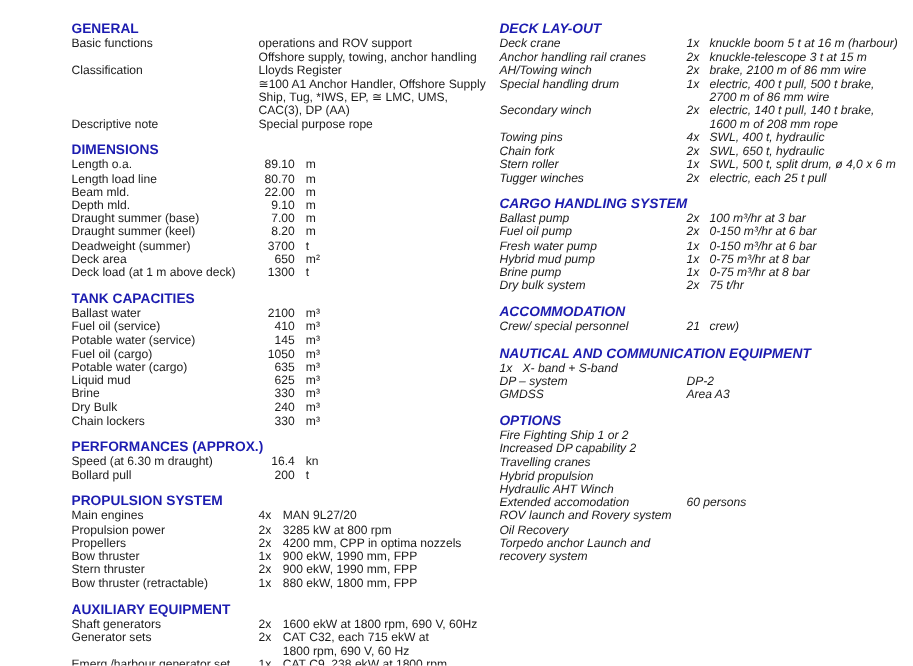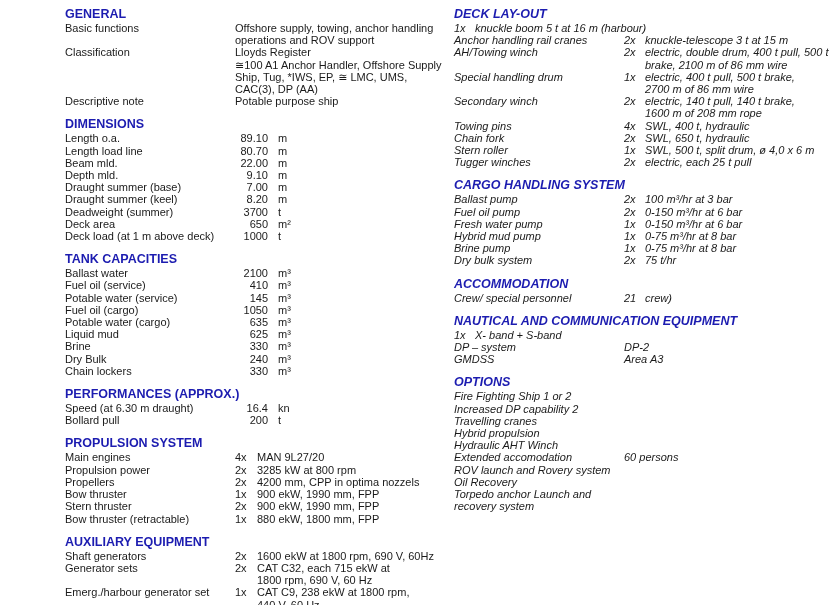--- a/index.html
+++ b/index.html
@@ -23,21 +23,21 @@
   .col-right{ left:454px; width:376px;font-style:italic; }
 
   .section-title{
     font-size:12.5px;
     font-weight:bold;
     color:var(--header-color,#1c1cb0);
     line-height:13px;
     margin:11px 0 1px 0;
     white-space:nowrap;
   }
-  .col .section-title:first-child{ margin-top:0; }
+  .col .section-title:first-child{ margin-top:12px; }
 
   .row{
     display:flex;
     align-items:flex-start;
     line-height:12.2px;
   }
   .cell{ white-space:nowrap; }
   .label{ flex:none; width:170px; }
   .num  { flex:none; width:33px; text-align:right; }
   .unit { flex:none; margin-left:10px; }
@@ -50,41 +50,41 @@
 <body>
 
 <div class="page">
   <div class="col col-left" id="col-left">
       <div class="section-title">GENERAL</div>
       <div class="row">
         <div class="cell label">
           <div>Basic functions</div>
         </div>
         <div class="cell text">
+          <div>operations and ROV support</div>
           <div>Offshore supply, towing, anchor handling</div>
-          <div>operations and ROV support</div>
         </div>
       </div>
       <div class="row">
         <div class="cell label">
           <div>Classification</div>
         </div>
         <div class="cell text">
           <div>Lloyds Register</div>
           <div>≅100 A1 Anchor Handler, Offshore Supply</div>
           <div>Ship, Tug, *IWS, EP, ≅ LMC, UMS,</div>
           <div>CAC(3), DP (AA)</div>
         </div>
       </div>
       <div class="row">
         <div class="cell label">
           <div>Descriptive note</div>
         </div>
         <div class="cell text">
-          <div>Potable purpose ship</div>
+          <div>Special purpose rope</div>
         </div>
       </div>
       <div class="section-title">DIMENSIONS</div>
       <div class="row">
         <div class="cell label">
           <div>Length o.a.</div>
         </div>
         <div class="cell num">89.10</div>
         <div class="cell unit">m</div>
       </div>
@@ -134,21 +134,21 @@
         <div class="cell label">
           <div>Deck area</div>
         </div>
         <div class="cell num">650</div>
         <div class="cell unit">m²</div>
       </div>
       <div class="row">
         <div class="cell label">
           <div>Deck load (at 1 m above deck)</div>
         </div>
-        <div class="cell num">1000</div>
+        <div class="cell num">1300</div>
         <div class="cell unit">t</div>
       </div>
       <div class="section-title">TANK CAPACITIES</div>
       <div class="row">
         <div class="cell label">
           <div>Ballast water</div>
         </div>
         <div class="cell num">2100</div>
         <div class="cell unit">m³</div>
       </div>
@@ -305,41 +305,43 @@
         <div class="cell qty">1x</div>
         <div class="cell desc">
           <div>CAT C9, 238 ekW at 1800 rpm,</div>
           <div>440 V, 60 Hz</div>
         </div>
       </div>
     </div>
   <div class="col col-right" id="col-right">
       <div class="section-title">DECK LAY-OUT</div>
       <div class="row">
+        <div class="cell label">
+          <div>Deck crane</div>
+        </div>
         <div class="cell qty">1x</div>
         <div class="cell desc">
           <div>knuckle boom 5 t at 16 m (harbour)</div>
         </div>
       </div>
       <div class="row">
         <div class="cell label">
           <div>Anchor handling rail cranes</div>
         </div>
         <div class="cell qty">2x</div>
         <div class="cell desc">
           <div>knuckle-telescope 3 t at 15 m</div>
         </div>
       </div>
       <div class="row">
         <div class="cell label">
           <div>AH/Towing winch</div>
         </div>
         <div class="cell qty">2x</div>
         <div class="cell desc">
-          <div>electric, double drum, 400 t pull, 500 t</div>
           <div>brake, 2100 m of 86 mm wire</div>
         </div>
       </div>
       <div class="row">
         <div class="cell label">
           <div>Special handling drum</div>
         </div>
         <div class="cell qty">1x</div>
         <div class="cell desc">
           <div>electric, 400 t pull, 500 t brake,</div>

